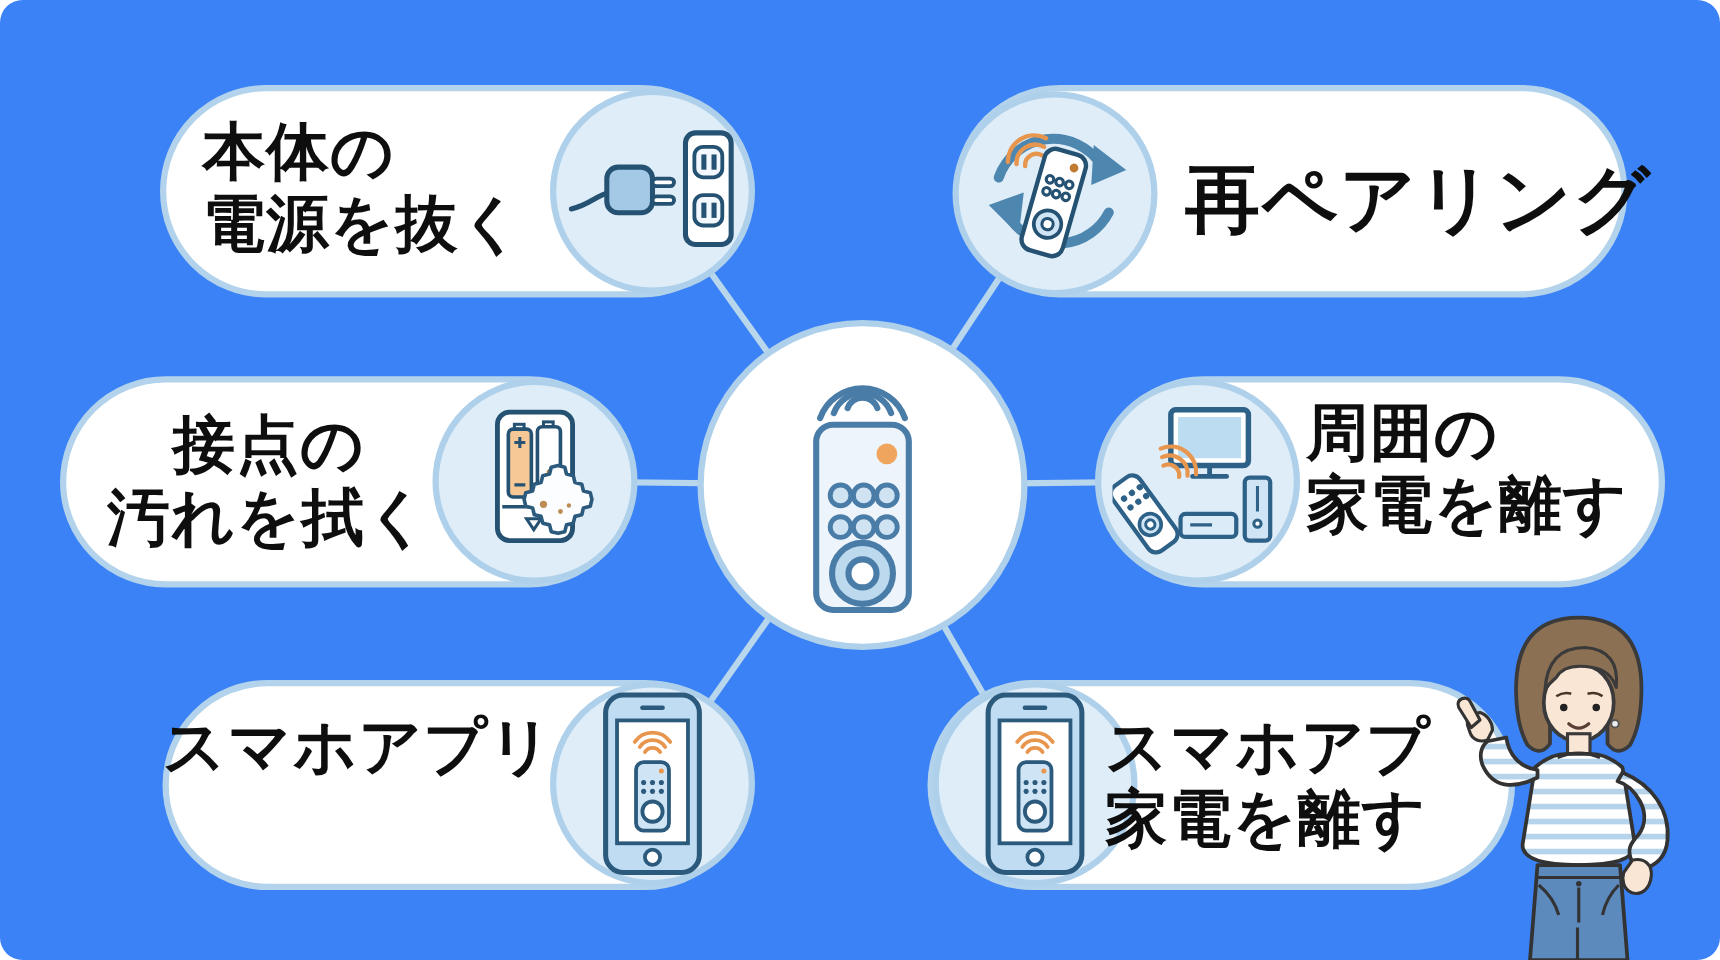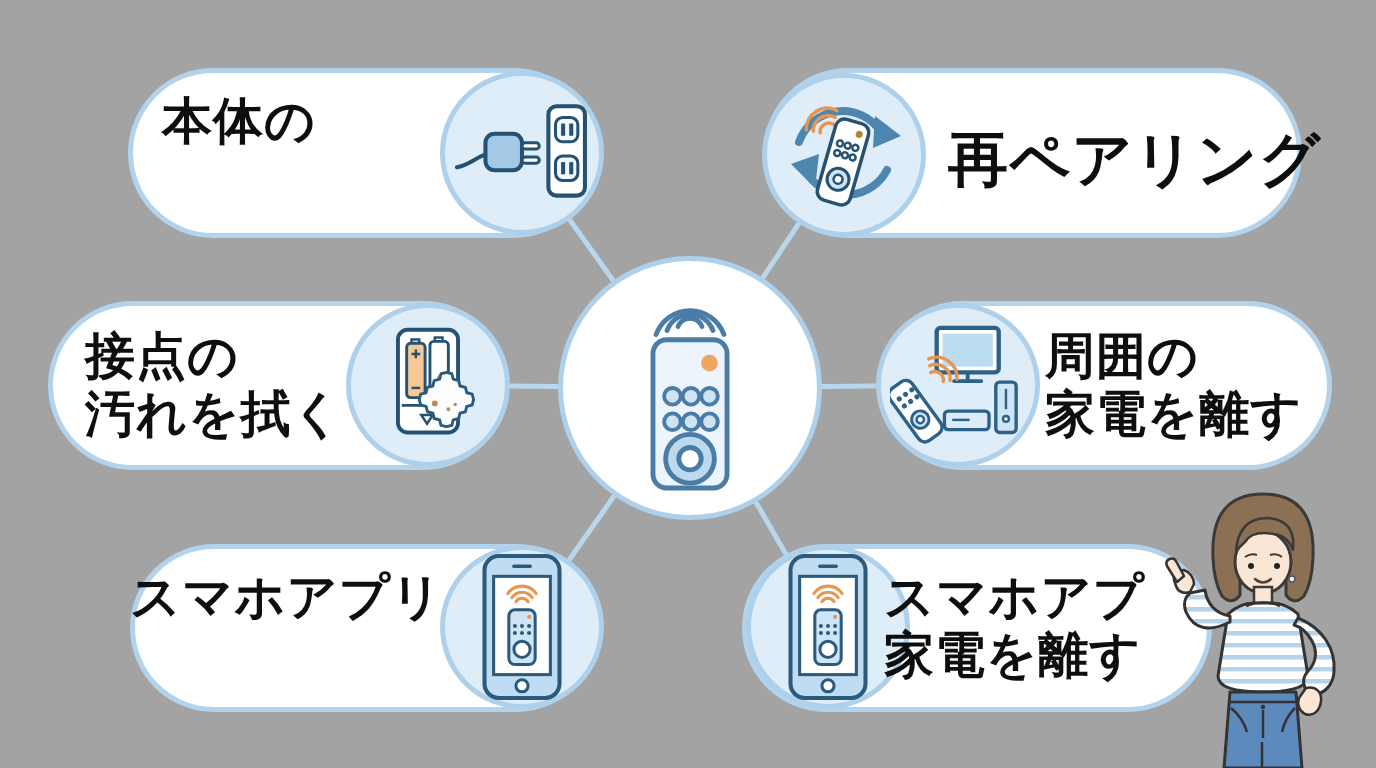--- a/index.html
+++ b/index.html
@@ -1,18 +1,19 @@
 <!DOCTYPE html>
 <html><head>
 <meta charset="utf-8">
 <style>
   html,body{margin:0;padding:0;background:#ffffff;}
   .canvas{
-    position:relative;width:1376px;height:768px;background:#a3a3a3;overflow:hidden;
+    position:relative;width:1376px;height:768px;background:#3b82f6;overflow:hidden;
     font-family:"Liberation Sans","DejaVu Sans",sans-serif;
+    border-radius:18px;
   }
   .connectors{position:absolute;left:0;top:0;z-index:1;}
   .pill{
     position:absolute;background:#ffffff;border:5px solid #b2d3eb;
     border-radius:110px;box-sizing:border-box;z-index:2;
   }
   .node-circle{
     position:absolute;width:164px;height:164px;border:5px solid #aed0ea;
     border-radius:50%;background:#deedf8;box-sizing:border-box;z-index:3;
     display:flex;align-items:center;justify-content:center;
@@ -20,39 +21,39 @@
   .center-circle{
     position:absolute;left:558px;top:256px;width:264px;height:264px;
     border:5px solid #aed0ea;border-radius:50%;background:#ffffff;
     box-sizing:border-box;z-index:3;display:flex;align-items:center;justify-content:center;
   }
   .pill-text{
     position:absolute;z-index:4;font-weight:bold;color:#0e0e0e;
     font-size:50px;line-height:1.16;letter-spacing:1px;white-space:nowrap;
   }
   .t-left{text-align:left;}
-  .t-center{text-align:left;}
+  .t-center{text-align:center;}
   .t-right{text-align:right;}
   
   #pill-tl{left:128px;top:68px;width:470px;height:170px;}
   #pill-tr{left:763px;top:68px;width:539px;height:170px;}
   #pill-ml{left:48px;top:301px;width:460px;height:169px;}
   #pill-mr{left:878px;top:301px;width:454px;height:169px;}
   #pill-bl{left:130px;top:544px;width:470px;height:168px;}
   #pill-br{left:742px;top:544px;width:470px;height:168px;}
   #circle-tl{left:440px;top:71px;}
   #circle-tr{left:762px;top:73px;}
   #circle-ml{left:346px;top:303px;}
   #circle-mr{left:876px;top:303px;}
   #circle-bl{left:440px;top:545px;}
   #circle-br{left:746px;top:545px;}
   #text-tl{left:162px;top:92px;}
   #text-tr{left:948px;top:125px;font-size:60px;}
   #text-ml{left:85px;top:327px;width:260px;}
-  #text-mr{left:1045px;top:327px;}
+  #text-mr{left:1045px;top:317px;}
   #text-bl{left:130px;top:568px;width:308px;}
   #text-br{left:884px;top:568px;}
   .woman{position:absolute;left:1150px;top:480px;z-index:6;}
 </style>
 </head>
 <body>
 
 <div class="canvas">
 
   <svg class="connectors" width="1376" height="768">
@@ -68,20 +69,21 @@
 
   <div class="pill" id="pill-tl"></div>
   <div class="pill" id="pill-tr"></div>
   <div class="pill" id="pill-ml"></div>
   <div class="pill" id="pill-mr"></div>
   <div class="pill" id="pill-bl"></div>
   <div class="pill" id="pill-br"></div>
 
   <div class="pill-text t-left" id="text-tl">
     <div>本体の</div>
+    <div>電源を抜く</div>
   </div>
   <div class="pill-text t-left" id="text-tr">
     <div>再ペアリング</div>
   </div>
   <div class="pill-text t-center" id="text-ml">
     <div>接点の</div>
     <div>汚れを拭く</div>
   </div>
   <div class="pill-text t-left" id="text-mr">
     <div>周囲の</div>

